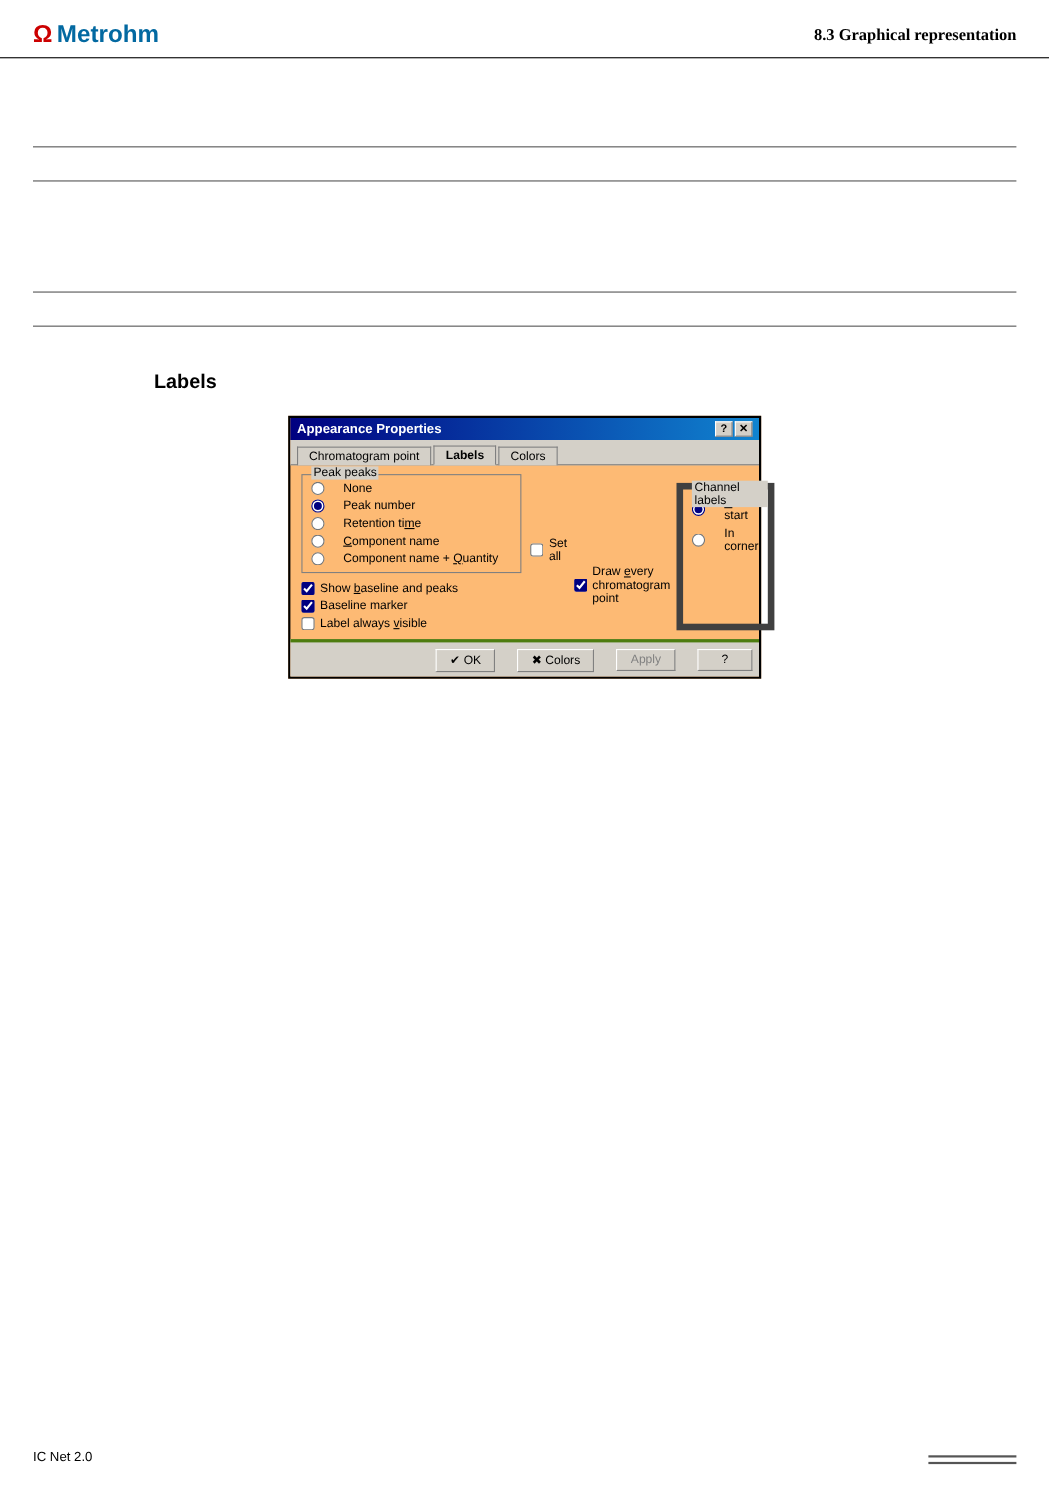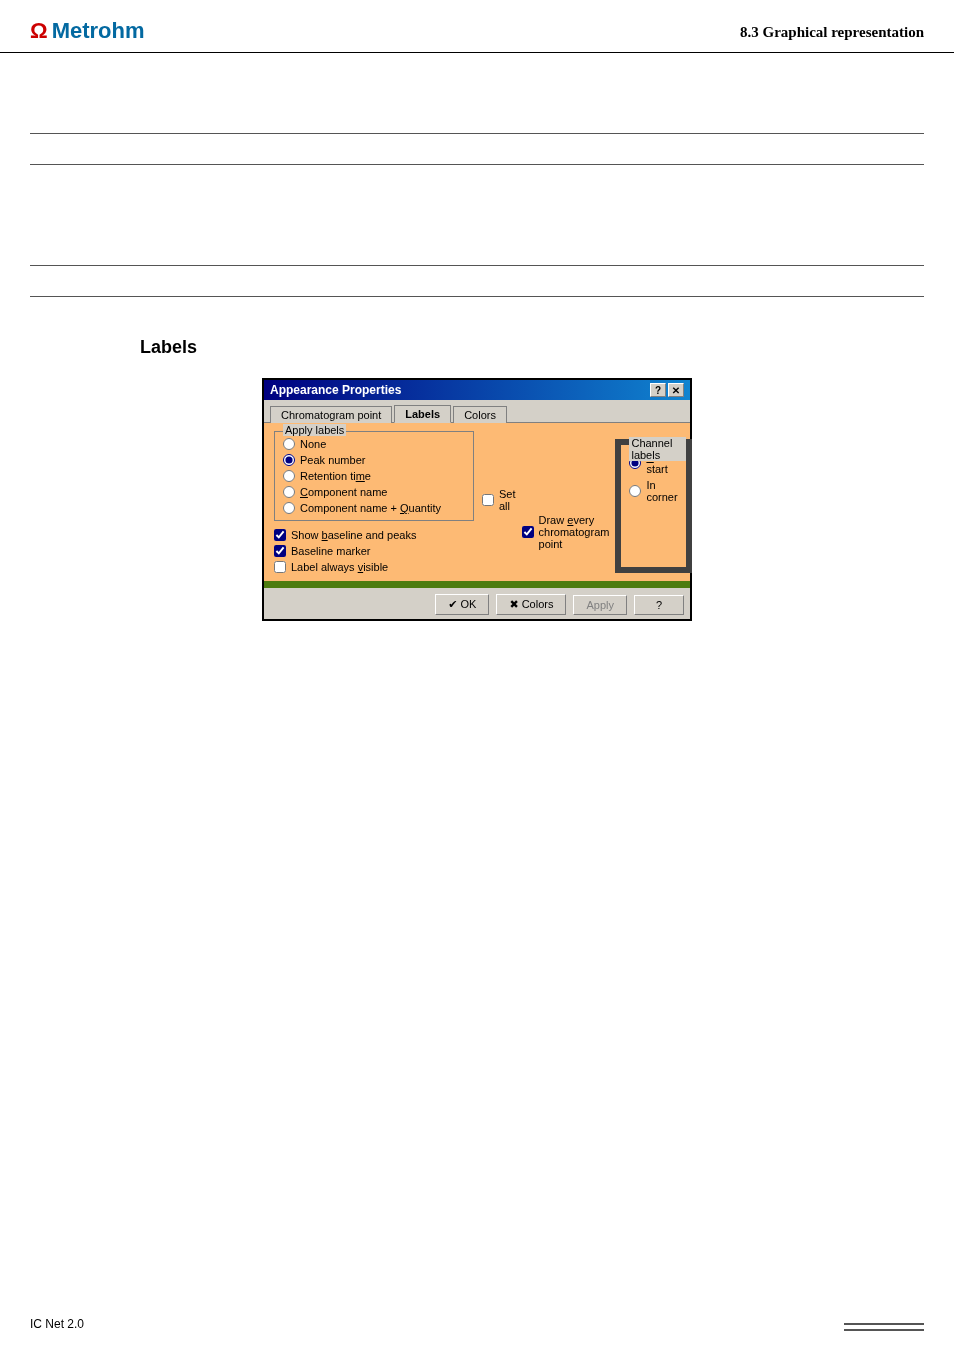--- a/index.html
+++ b/index.html
@@ -178,20 +178,21 @@
 
     .radio-input {
       width: 12px;
       height: 12px;
       margin-right: 5px;
       accent-color: #000080;
     }
 
     .radio-label {
       font-size: 11px;
+      margin-left: 12px;
     }
 
     
     .checkbox-row {
       display: flex;
       align-items: center;
       margin-top: 4px;
     }
 
     .checkbox-input {
@@ -249,24 +250,24 @@
       left: 8px;
       background: #d4d0c8;
       padding: 0 2px;
       font-size: 11px;
     }
 
     
     .button-row {
       display: flex;
       justify-content: flex-end;
-      align-items: flex-end;
-      gap: 7px;
+      align-items: flex-start;
+      gap: 20px;
       padding: 6px 6px 4px 6px;
-      border-top: 7px solid #4d7c0f;
+      border-top: 3px solid #4d7c0f;
       background: #d4d0c8;
     }
 
     .win-button {
       padding: 3px 12px;
       background: #d4d0c8;
       border: 1px solid;
       border-color: #fff #808080 #808080 #fff;
       font-size: 11px;
       cursor: pointer;
@@ -363,21 +364,21 @@
           <span>Colors</span>
         </div>
       </div>
 
       <div class="dialog-body">
         <div class="dialog-columns">
 
           <div class="left-panel">
 
             <div class="group-box">
-              <span class="group-box-label">Apply labels</span>
+              <span class="group-box-label">Peak peaks</span>
 
               <div class="radio-row">
                 <input type="radio" class="radio-input" name="peak" style="">
                 <label class="radio-label">None</label>
               </div>
               <div class="radio-row">
                 <input type="radio" class="radio-input" name="peak" checked="" style="">
                 <label class="radio-label">Peak number</label>
               </div>
               <div class="radio-row">

